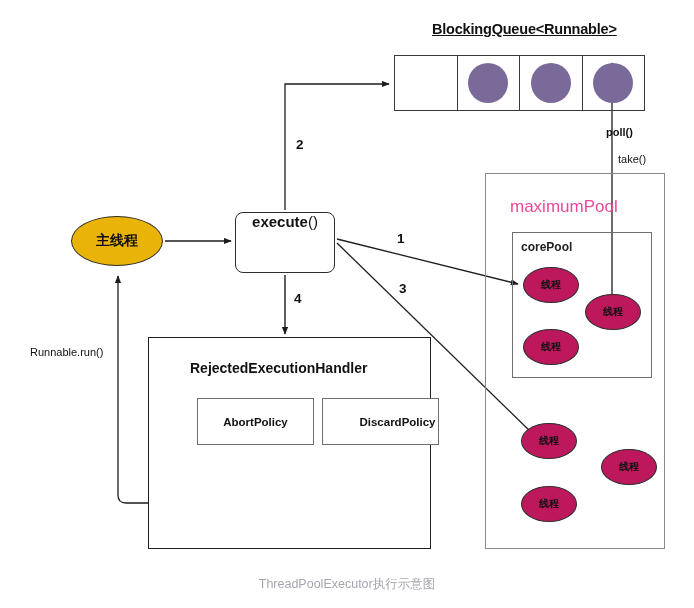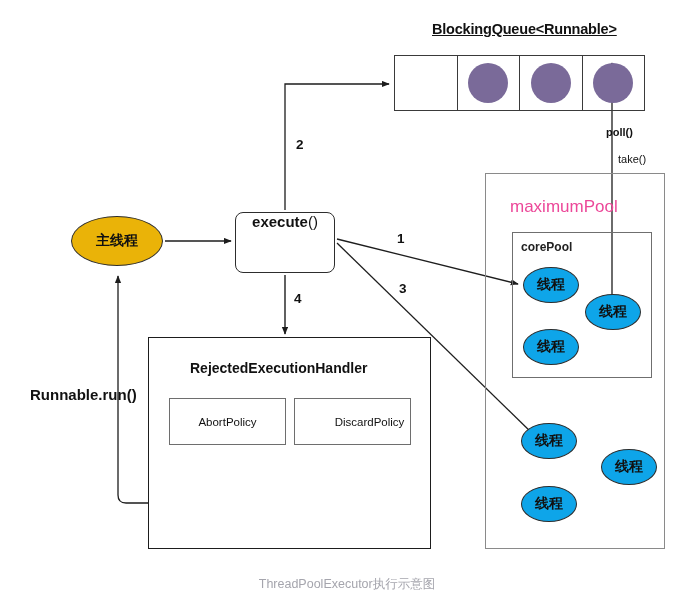--- a/index.html
+++ b/index.html
@@ -40,21 +40,21 @@
   #core-pool-box{
     position:absolute;left:512px;top:232px;width:140px;height:146px;
     border:1.2px solid #6f6f6f;box-sizing:border-box;
   }
   #core-pool-label{left:521px;top:240px;font-size:12px;font-weight:bold;color:#222;}
 
   
   .thread{
     position:absolute;width:56px;height:36px;border:1.2px solid #2d2d2d;
     border-radius:50%;display:flex;align-items:center;justify-content:center;
-    font-size:14px;font-weight:bold;background:#0ea5e9;box-sizing:border-box;font-family:Liberation Serif, serif;
+    font-size:10px;font-weight:bold;background:#be185d;box-sizing:border-box;font-family:Liberation Serif, serif;
   }
   #thread-core-1{left:523px;top:267px;}
   #thread-core-2{left:523px;top:329px;}
   #thread-core-3{left:585px;top:294px;}
   #thread-max-1{left:521px;top:423px;}
   #thread-max-2{left:521px;top:486px;}
   #thread-max-3{left:601px;top:449px;}
 
   
   #main-thread{
@@ -74,33 +74,33 @@
   #execute-box .fn{font-weight:bold;}
   #execute-box .paren{font-weight:normal;}
 
   
   .num{position:absolute;font-size:13.5px;font-weight:bold;}
   #num-1{left:397px;top:231px;}
   #num-2{left:296px;top:137px;}
   #num-3{left:399px;top:281px;}
   #num-4{left:294px;top:291px;}
 
-  #runnable-run-label{left:30px;top:346px;font-size:15px;font-weight:bold;margin-top:40px;}
+  #runnable-run-label{left:30px;top:346px;font-size:11px;font-weight:normal;}
 
   
   #rejected-box{
     position:absolute;left:148px;top:337px;width:283px;height:212px;
     border:1.4px solid #1d1d1d;box-sizing:border-box;background:#fff;
   }
   #rejected-title{left:190px;top:360px;font-size:14px;font-weight:bold;}
   .policy{
     position:absolute;width:117px;height:47px;border:1.3px solid #6e6e6e;
     background:#fff;box-sizing:border-box;
     display:flex;align-items:center;justify-content:center;
-    font-size:11.5px;font-weight:normal;
+    font-size:11.5px;font-weight:bold;margin-left:28px;
   }
   #policy-abort{left:169px;top:398px;}
   #policy-discard{left:294px;top:398px;padding-left:34px;}
   #policy-callerruns{left:169px;top:480px;}
   #policy-discardoldest{left:294px;top:480px;}
 
   
   #caption{
     left:0;top:576px;width:694px;text-align:center;
     font-size:12.5px;color:#a5a5ad;

